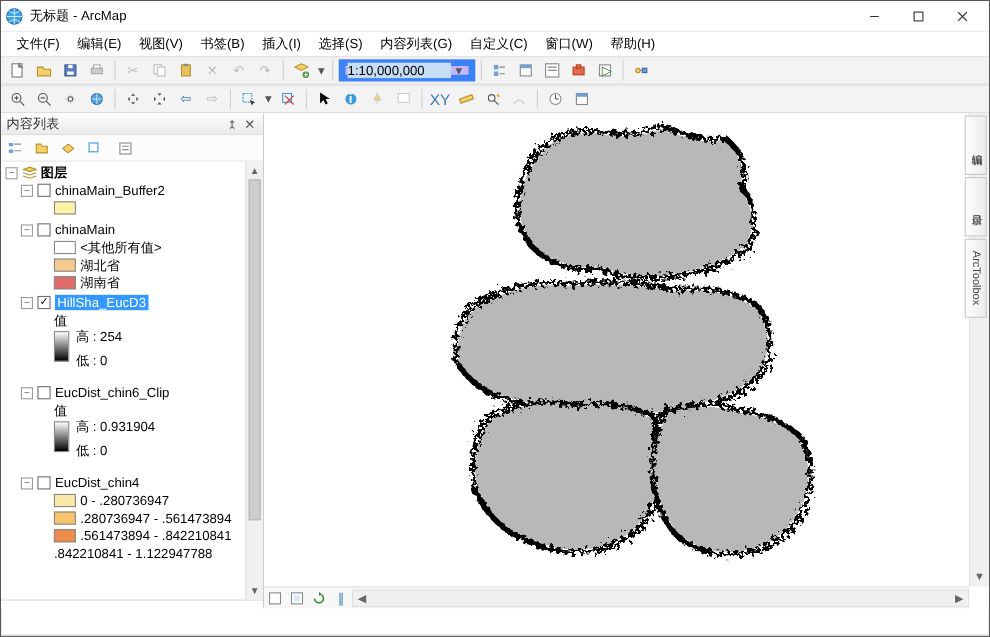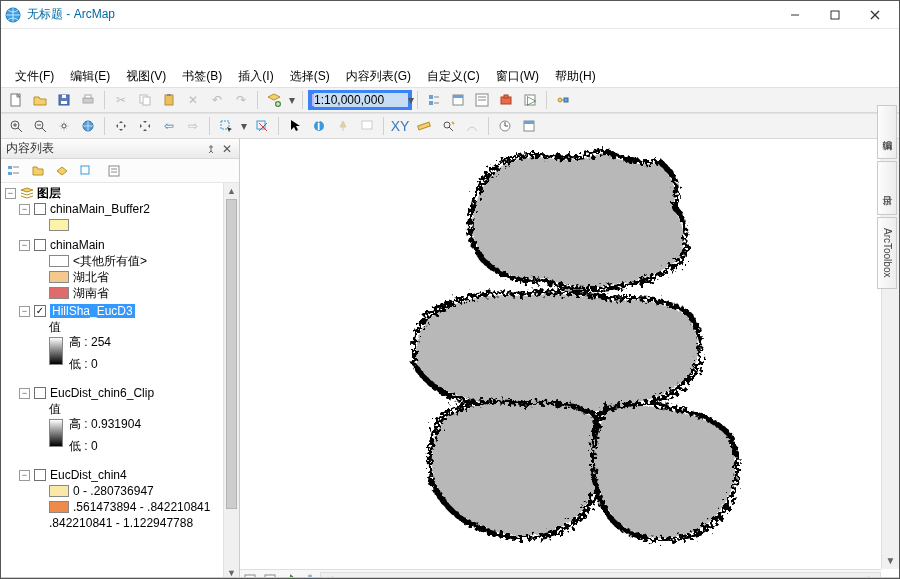--- a/index.html
+++ b/index.html
@@ -1,30 +1,30 @@
 <!DOCTYPE html>
 <html><head>
 <meta charset="utf-8">
 <style>
 * { box-sizing: border-box; margin: 0; padding: 0; font-family: "Microsoft YaHei", "Segoe UI", Tahoma, sans-serif; font-size: 12px; }
 body { background: #fff; width: 900px; height: 579px; overflow: hidden; border: 1px solid #555; position: relative; }
 
 .titlebar { height: 28px; background: #fff; display: flex; align-items: center; padding: 0 4px; border-bottom: 1px solid #e8e8e8; }
 .titlebar .icon-globe { width: 16px; height: 16px; margin-right: 6px; }
-.titlebar .title { flex: 1; color: #0369a1; }
+.titlebar .title { flex: 1; color: #000000; }
 .titlebar .win-btn { width: 40px; height: 28px; display: flex; align-items: center; justify-content: center; color: #333; cursor: default; }
 
-.menubar { height: 22px; background: #fff; display: flex; align-items: center; padding: 0 8px; gap: 4px; margin-top: 36px; }
+.menubar { height: 22px; background: #fff; display: flex; align-items: center; padding: 0 8px; gap: 4px; }
 .menubar .mi { padding: 2px 6px; color: #000; cursor: default; }
 
 .toolbar { height: 26px; background: #f3f3f3; border-top: 1px solid #e2e2e2; border-bottom: 1px solid #d8d8d8; display: flex; align-items: center; padding: 0 4px; gap: 2px; }
 .toolbar .tb { width: 22px; height: 22px; display: flex; align-items: center; justify-content: center; color: #555; cursor: default; border: 1px solid transparent; }
 .toolbar .sep { width: 1px; height: 18px; background: #d0d0d0; margin: 0 3px; }
 .toolbar .disabled { color: #bbb; }
-.scale-box { width: 104px; height: 20px; border: 4px solid #3b82f6; background: #c4b5fd; display: flex; align-items: center; padding: 0 2px; position:relative; }
+.scale-box { width: 124px; height: 20px; border: 6px solid #3b82f6; background: #c4b5fd; display: flex; align-items: center; padding: 0 2px; position:relative; }
 .scale-box input { border: none; outline: none; width: 94px; font-size: 12px; background:#c7ddf4; }
 .scale-box .dd { width:14px; text-align:center; color:#555; }
 .main { display: flex; height: 450px; }
 
 .toc { width: 239px; border-right: 1px solid #ccc; background: #fff; display: flex; flex-direction: column; position:relative;}
 .toc-header { height: 20px; background: linear-gradient(#fdfdfd,#eaeaea); border-bottom: 1px solid #d8d8d8; display: flex; align-items: center; padding: 0 5px; font-size:12px; color:#333;}
 .toc-header .spacer{flex:1}
 .toc-header .hb { width:14px; height:14px; display:flex; align-items:center; justify-content:center; margin-left:2px; color:#555; cursor:default;}
 .toc-toolbar { height: 24px; background: #fcfcfc; border-bottom: 1px solid #e7e7e7; display: flex; align-items: center; padding: 0 3px; gap: 4px; }
 .toc-toolbar .tt { width: 20px; height: 20px; display: flex; align-items: center; justify-content: center; border: 1px solid transparent; cursor:default;}
@@ -465,20 +465,25 @@
             <span class="chk"></span>
             <span>EucDist_chin4</span>
           </div>
         <div class="row">
             <span class="pad" style="width:46px"></span>
             <span class="sw" style="background:#f9e8a8"></span>
             <span>0 - .280736947</span>
           </div>
         <div class="row">
             <span class="pad" style="width:46px"></span>
+            <span class="sw" style="background:#f5c36a"></span>
+            <span>.280736947 - .561473894</span>
+          </div>
+        <div class="row">
+            <span class="pad" style="width:46px"></span>
             <span class="sw" style="background:#ee8b4a"></span>
             <span>.561473894 - .842210841</span>
           </div>
         <div class="row">
             <span class="pad" style="width:46px"></span>
             <span>.842210841 - 1.122947788</span>
           </div>
       </div>
     </div>
     <div class="toc-scroll">

